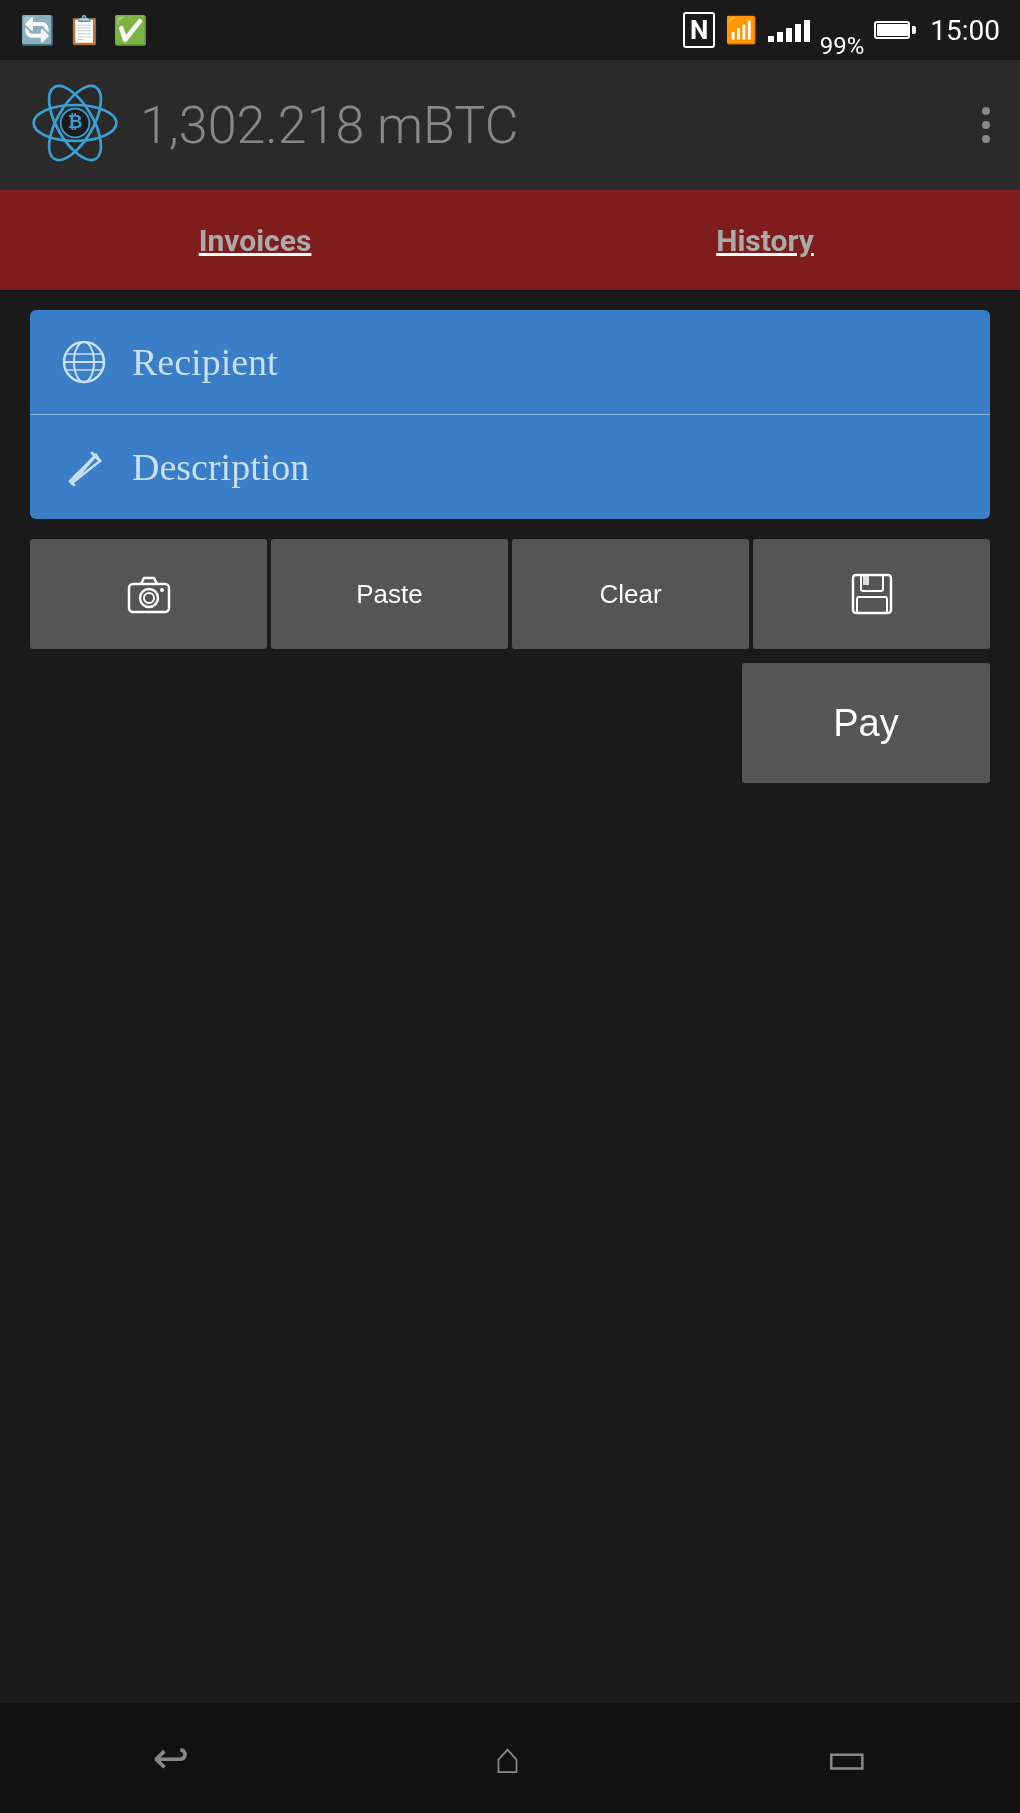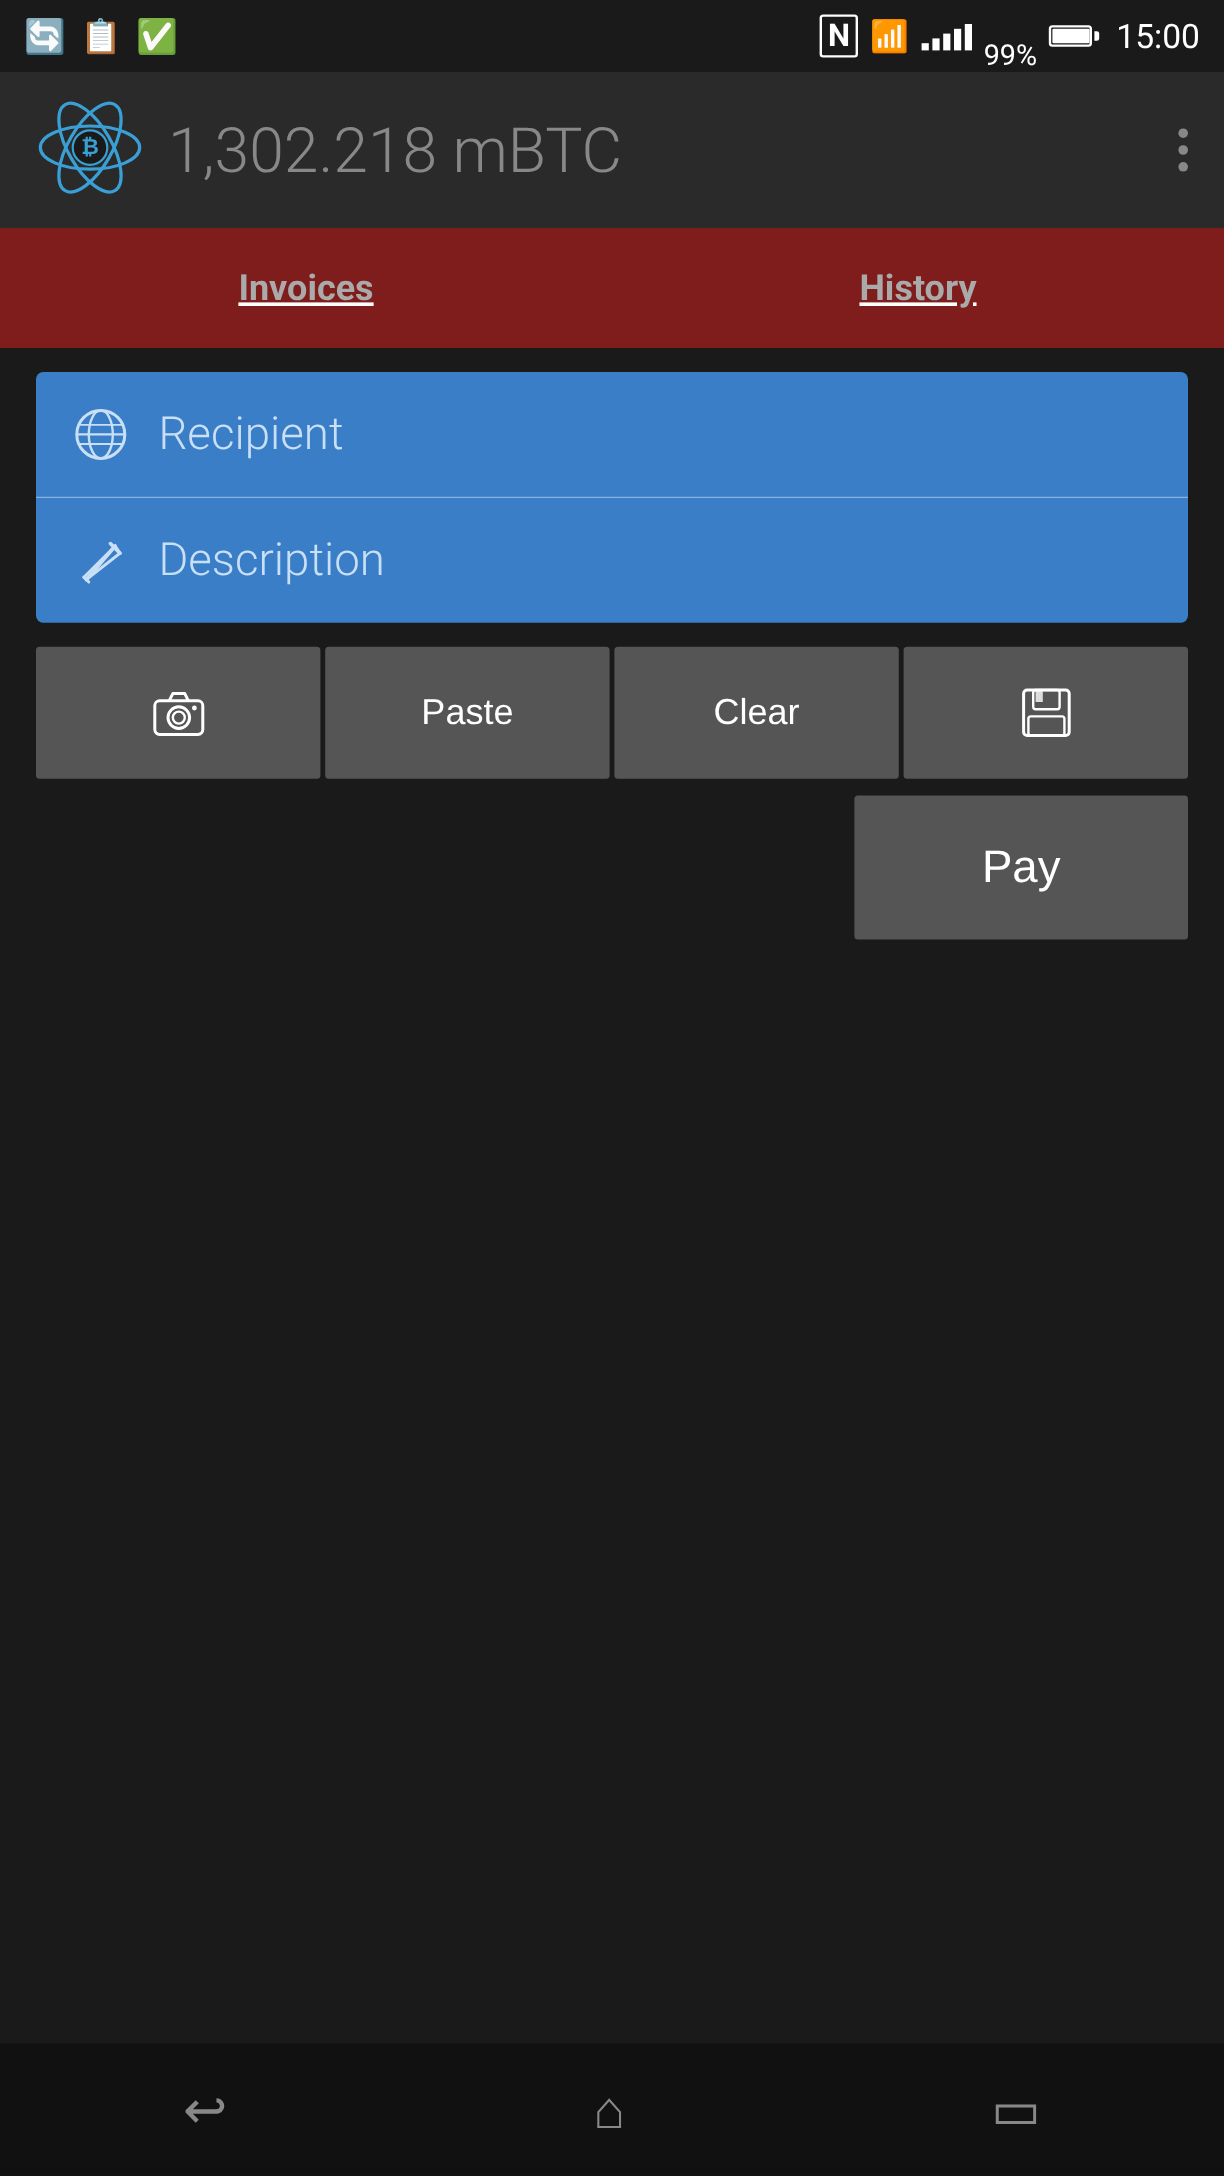--- a/index.html
+++ b/index.html
@@ -145,52 +145,53 @@
       align-items: center;
       justify-content: center;
       color: #d0e8ff;
       font-size: 38px;
     }
 
     .form-label {
       font-size: 38px;
       color: #c8dff5;
       font-weight: 300;
+      font-family: Liberation Serif, serif;
     }
 
     
     .action-buttons {
       display: flex;
       margin: 0 30px;
       gap: 4px;
     }
 
     .action-btn {
       flex: 1;
       height: 110px;
       background-color: #555555;
       border: none;
       color: #ffffff;
-      font-size: 30px;
+      font-size: 26px;
       cursor: pointer;
       display: flex;
       align-items: center;
       justify-content: center;
       border-radius: 3px;
     }
 
     
     .pay-row {
       display: flex;
       justify-content: flex-end;
       margin: 14px 30px 0 30px;
     }
 
     .pay-btn {
-      width: 278px;
+      width: 248px;
       height: 120px;
       background-color: #555555;
       border: none;
       color: #ffffff;
       font-size: 38px;
       cursor: pointer;
       border-radius: 3px;
     }
 
     

